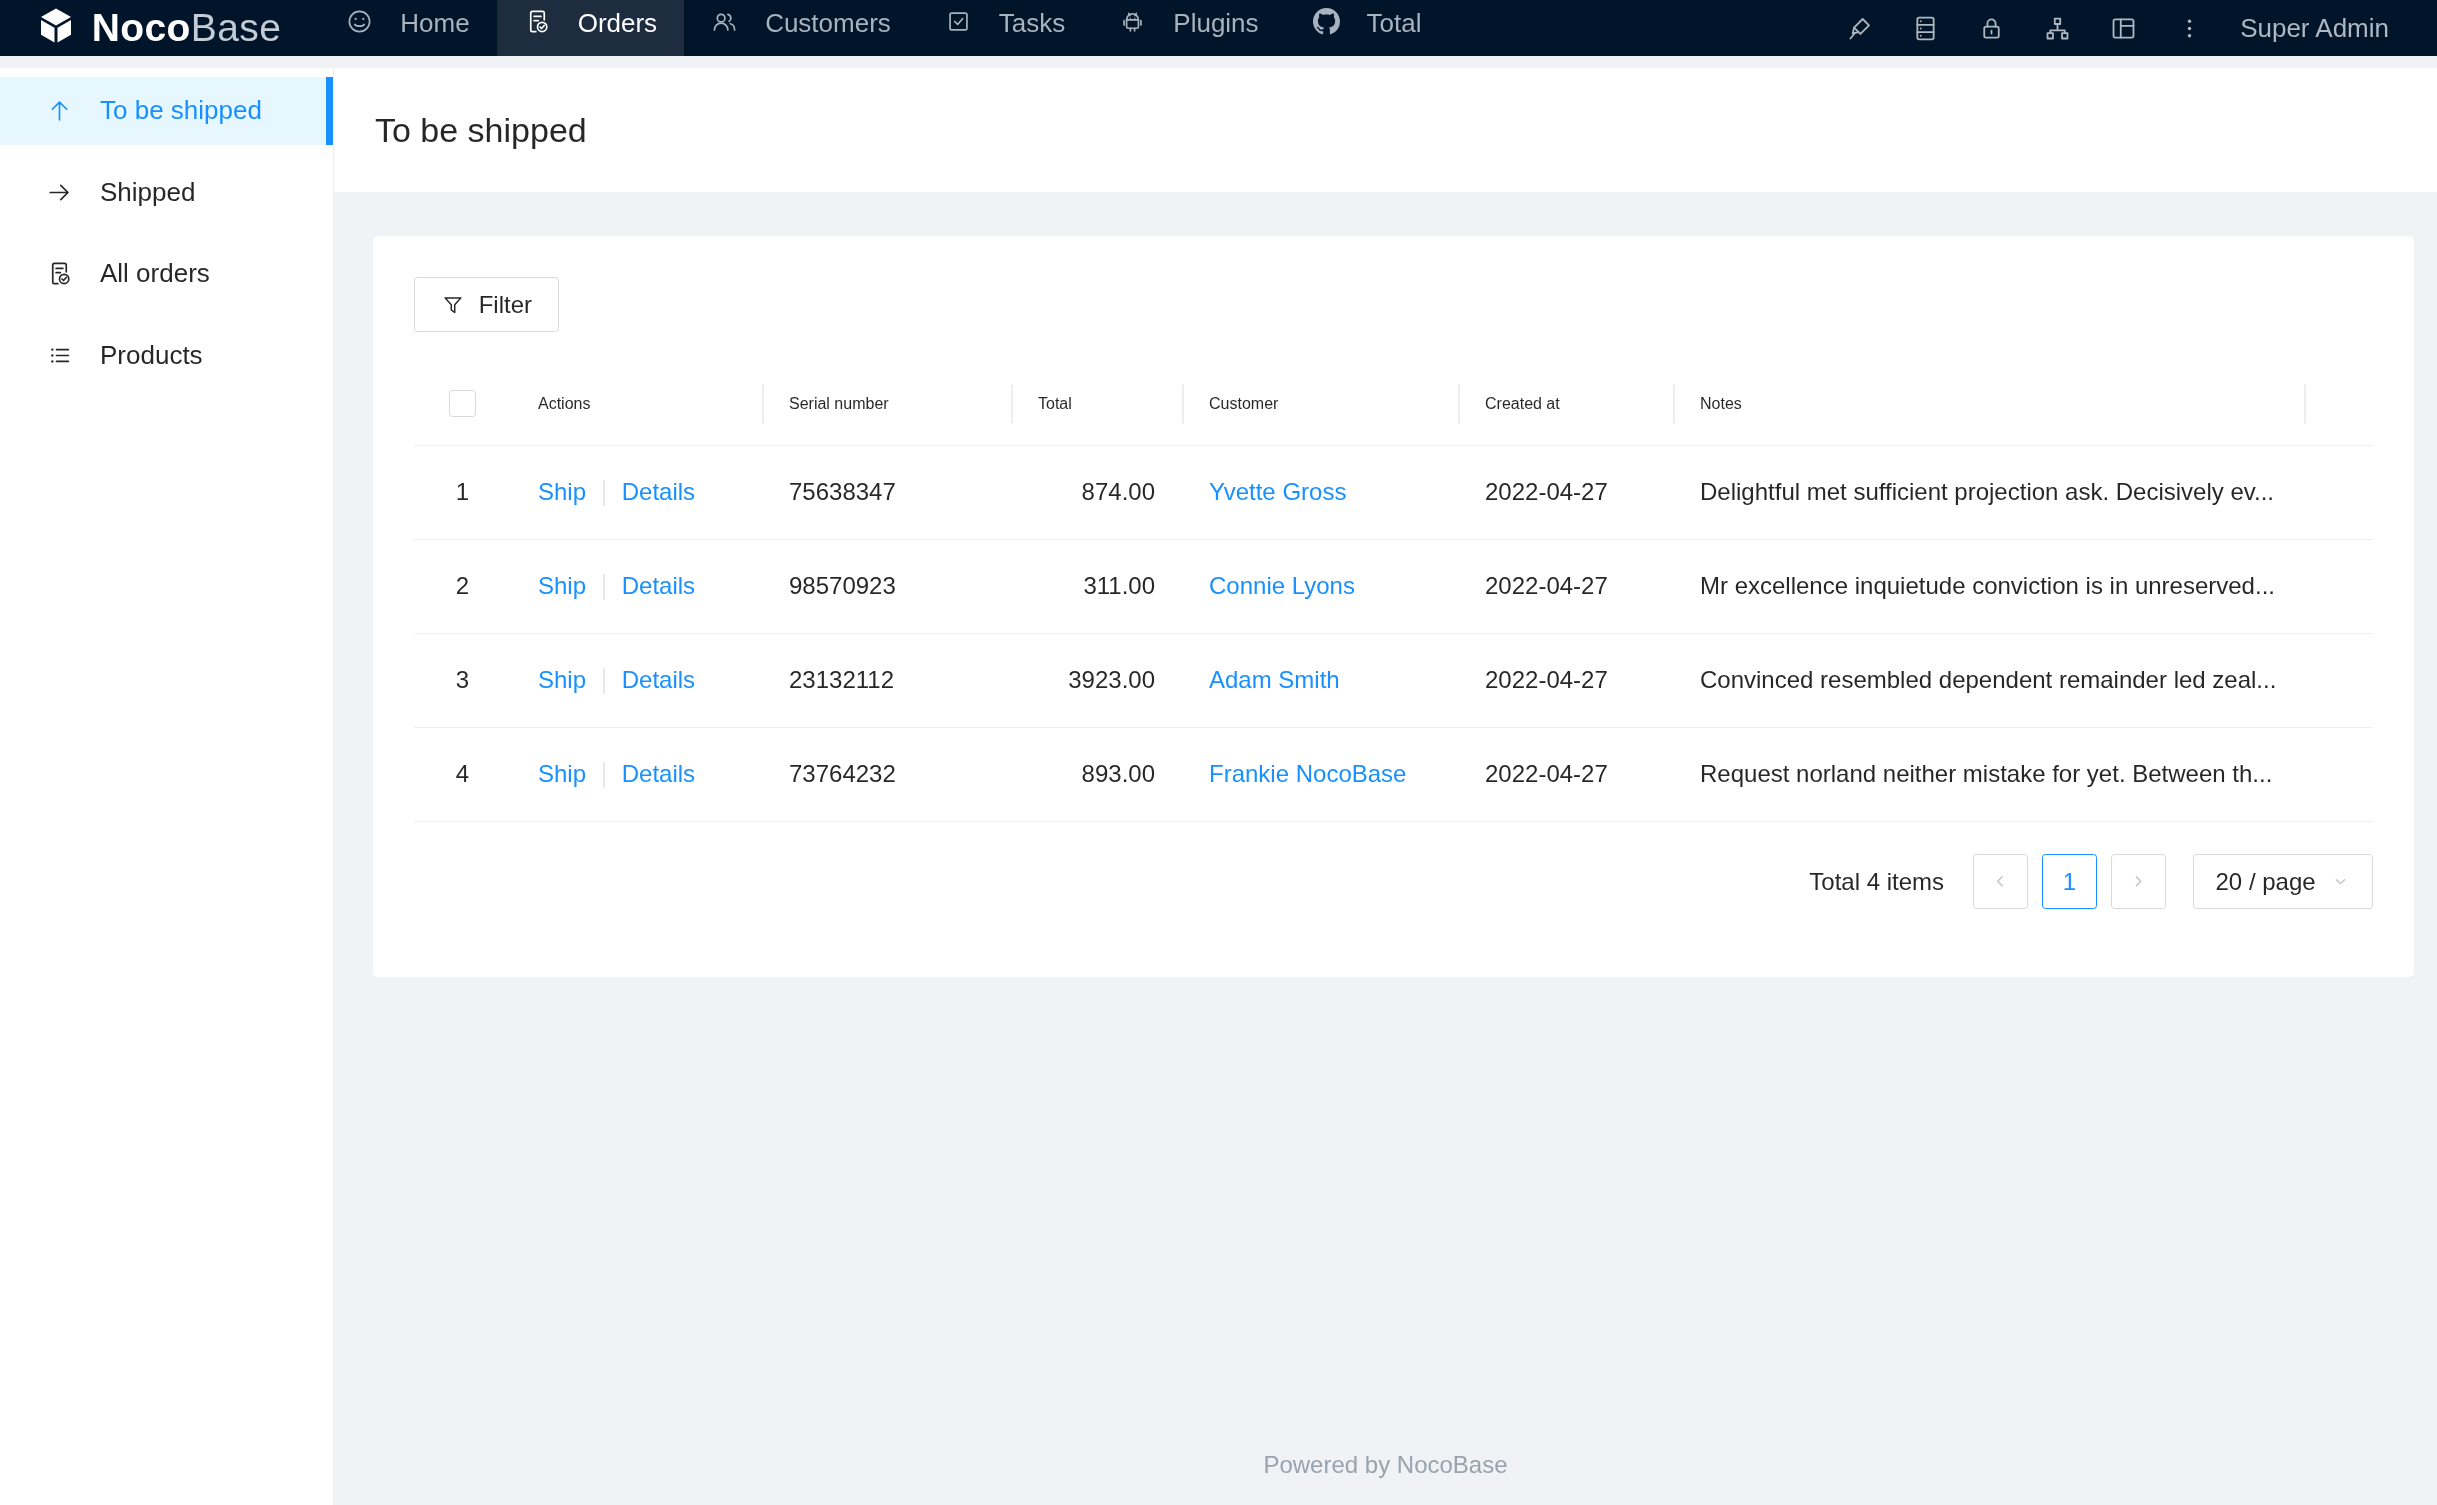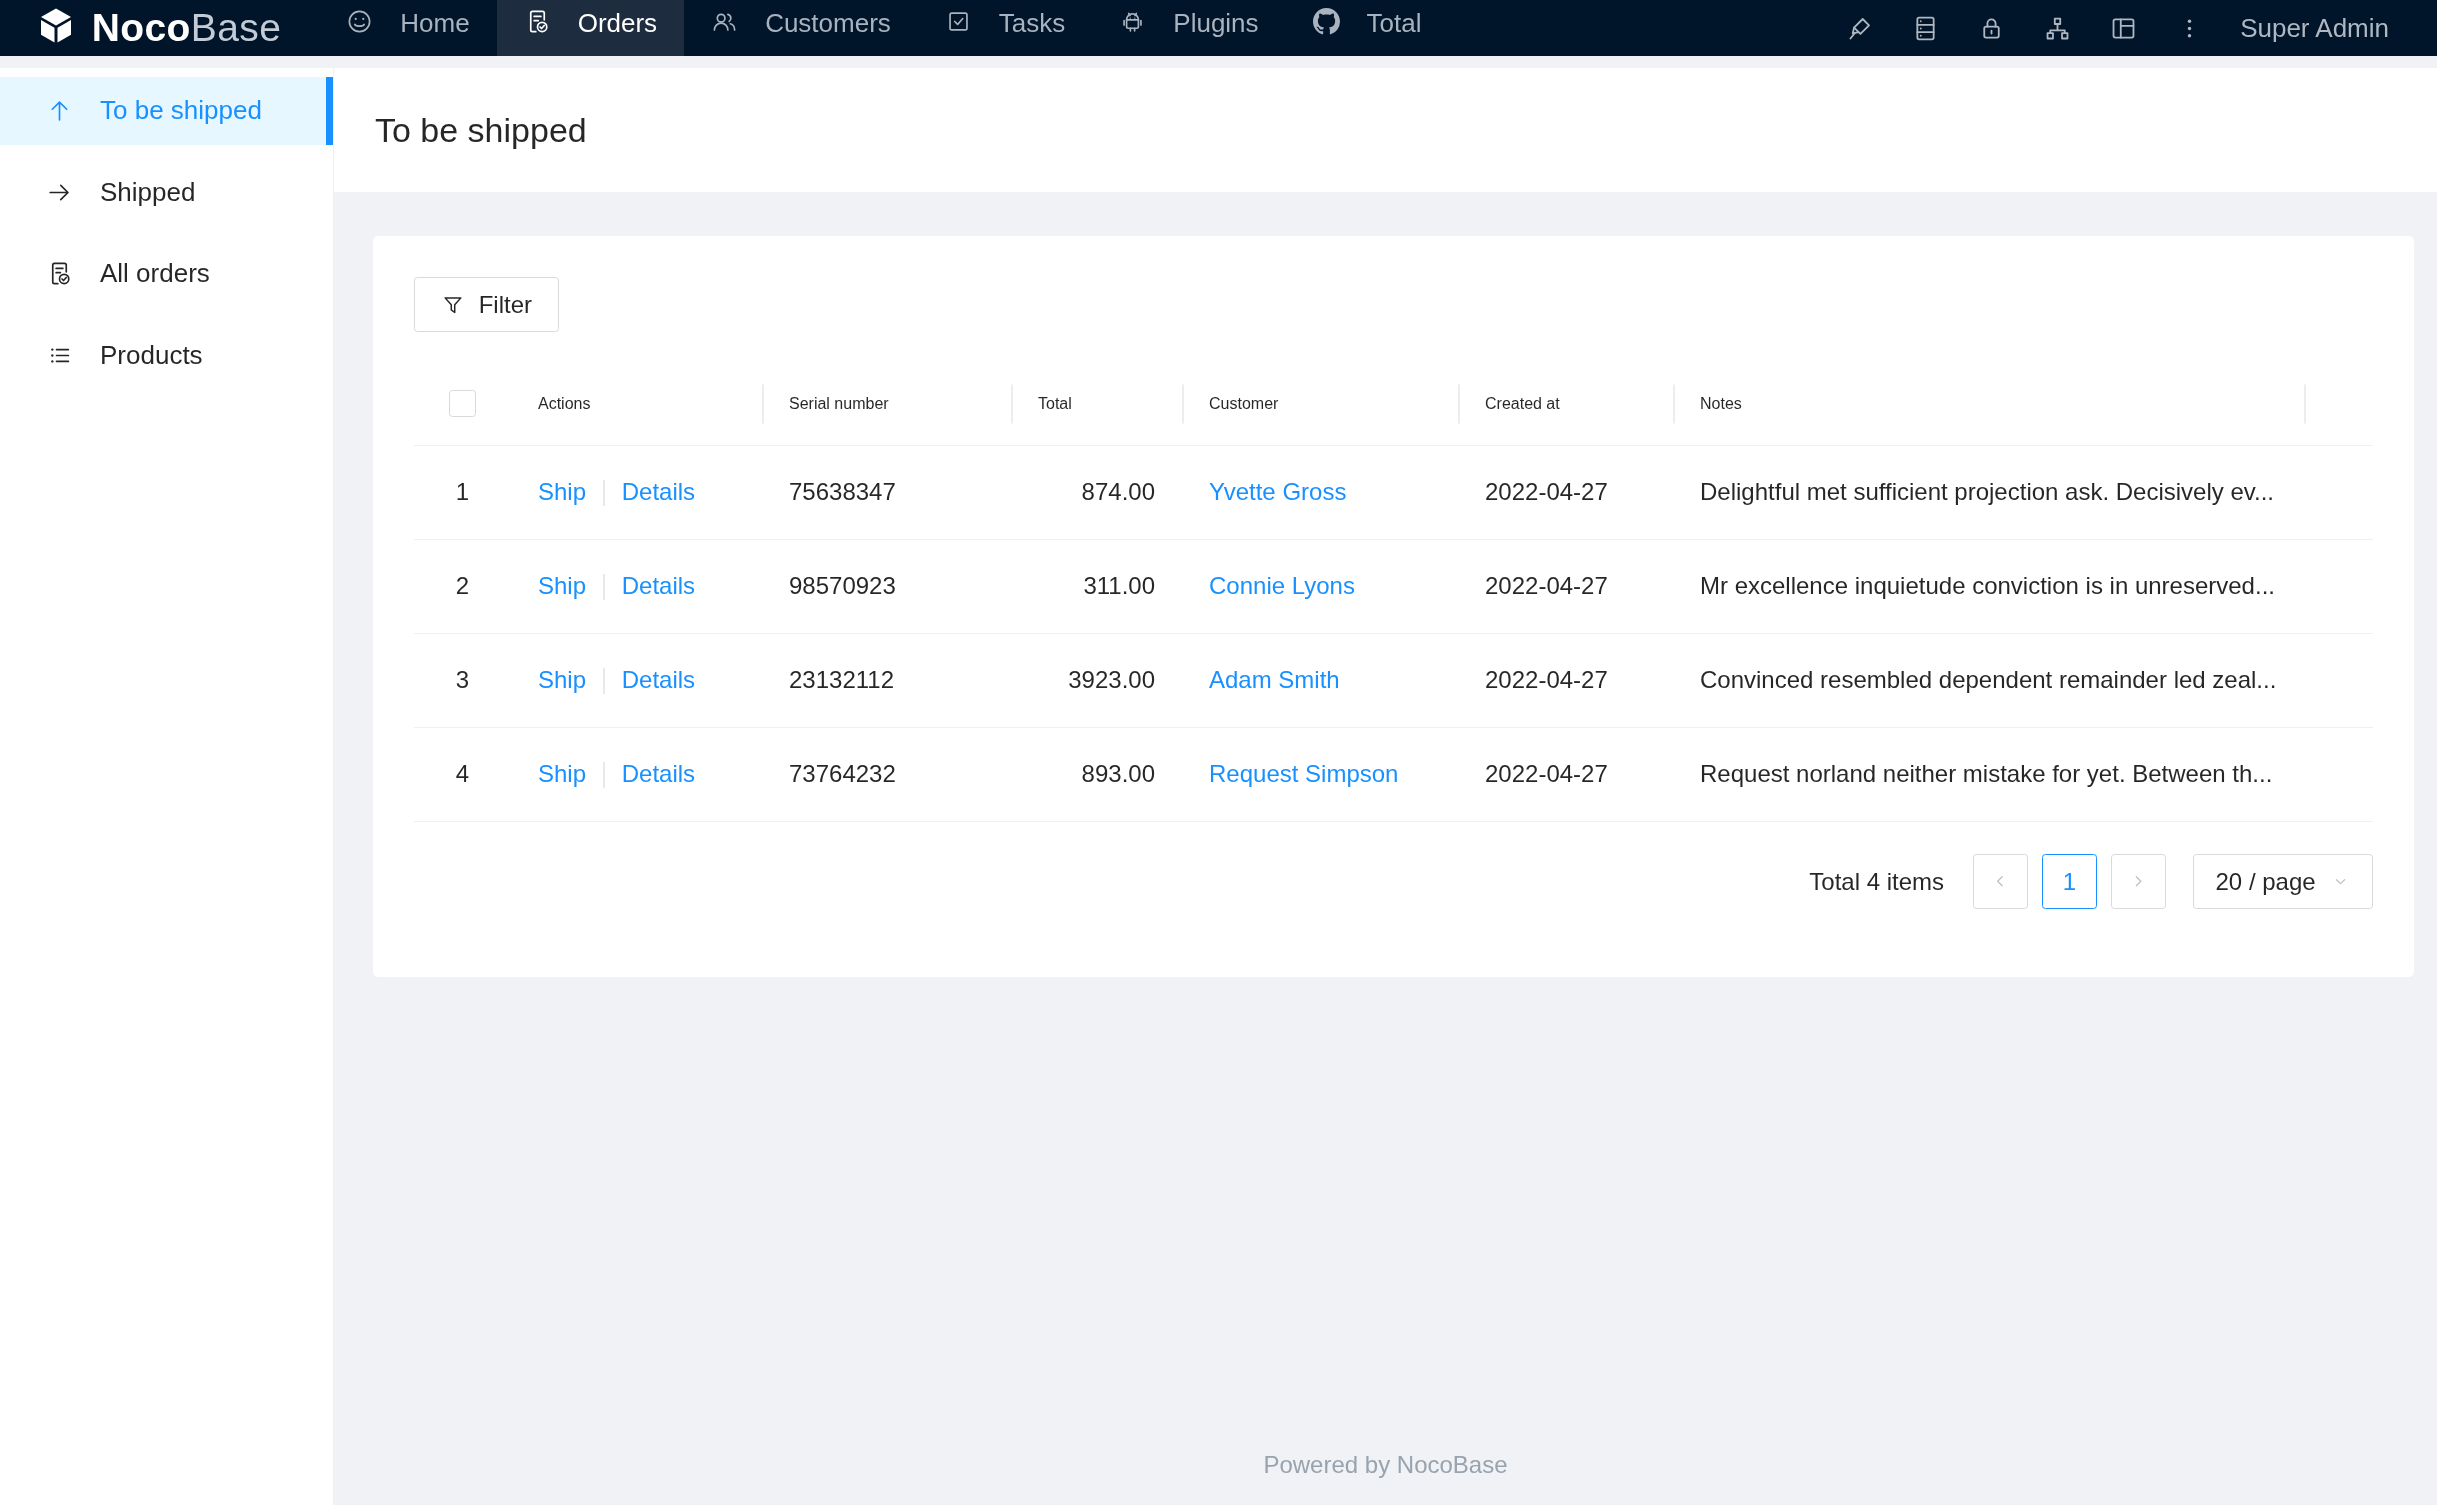--- a/index.html
+++ b/index.html
@@ -329,21 +329,21 @@
             <td>Convinced resembled dependent remainder led zeal...</td>
             <td></td>
           </tr>
           <tr>
             <td class="cell-center">4</td>
             <td>
               <a class="lnk">Ship</a><span class="action-divider"></span><a class="lnk">Details</a>
             </td>
             <td>73764232</td>
             <td class="cell-right">893.00</td>
-            <td><a class="lnk">Request Simpson</a></td>
+            <td><a class="lnk">Frankie NocoBase</a></td>
             <td>2022-04-27</td>
             <td>Request norland neither mistake for yet. Between th...</td>
             <td></td>
           </tr>
         </tbody>
       </table>
 
       <div class="pagination">
         <span class="pg-total">Total 4 items</span>
         <div class="pg-btn">

